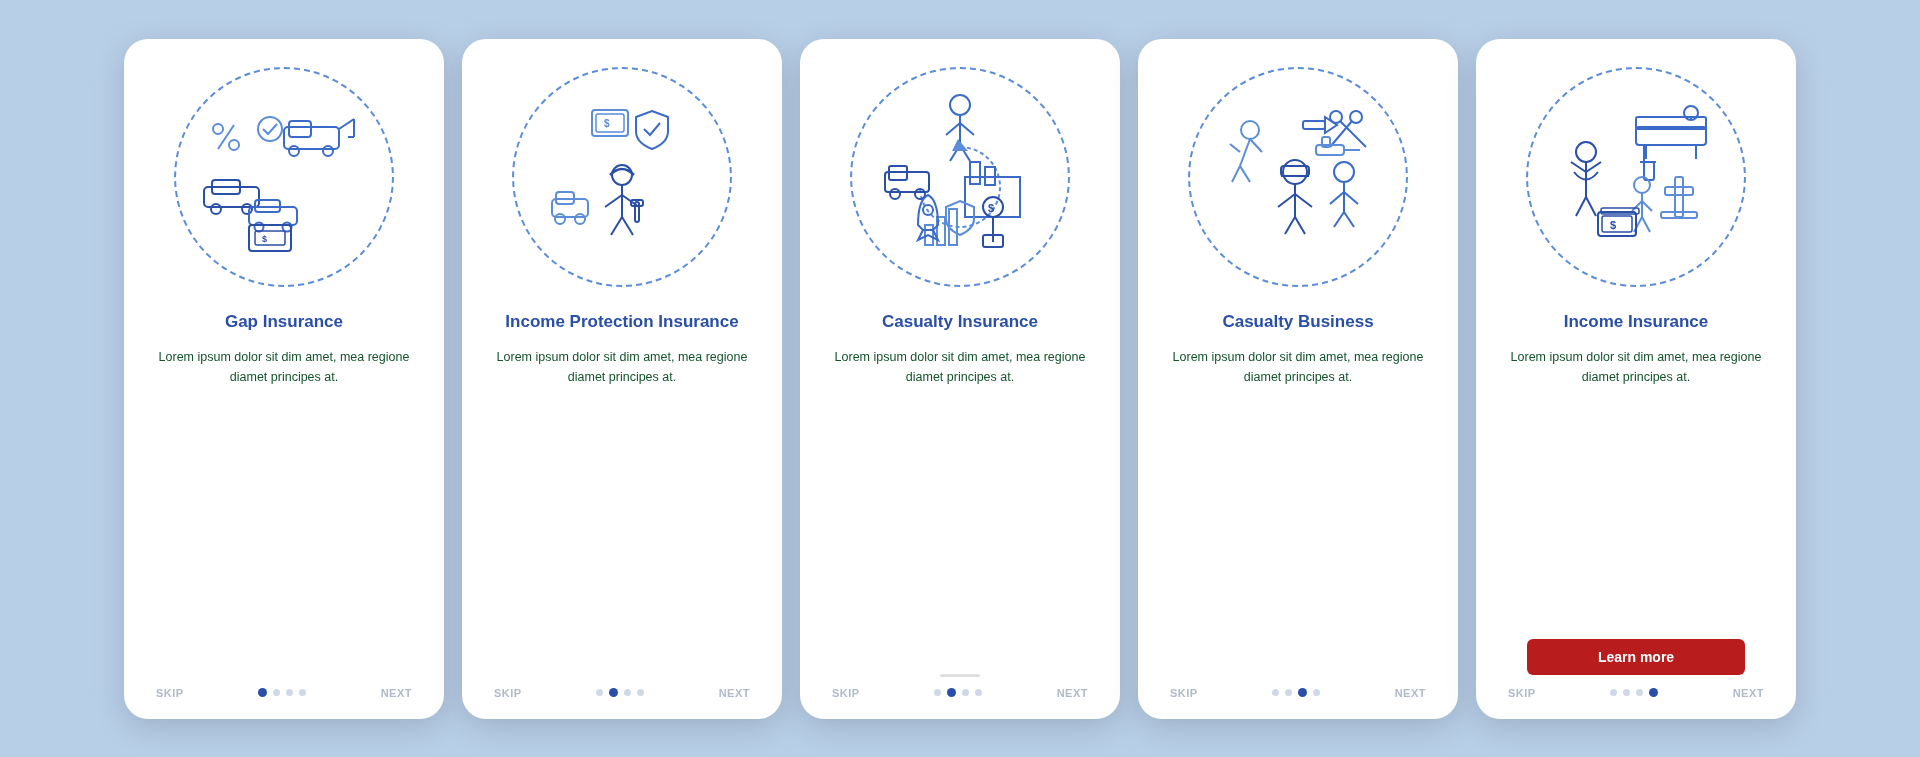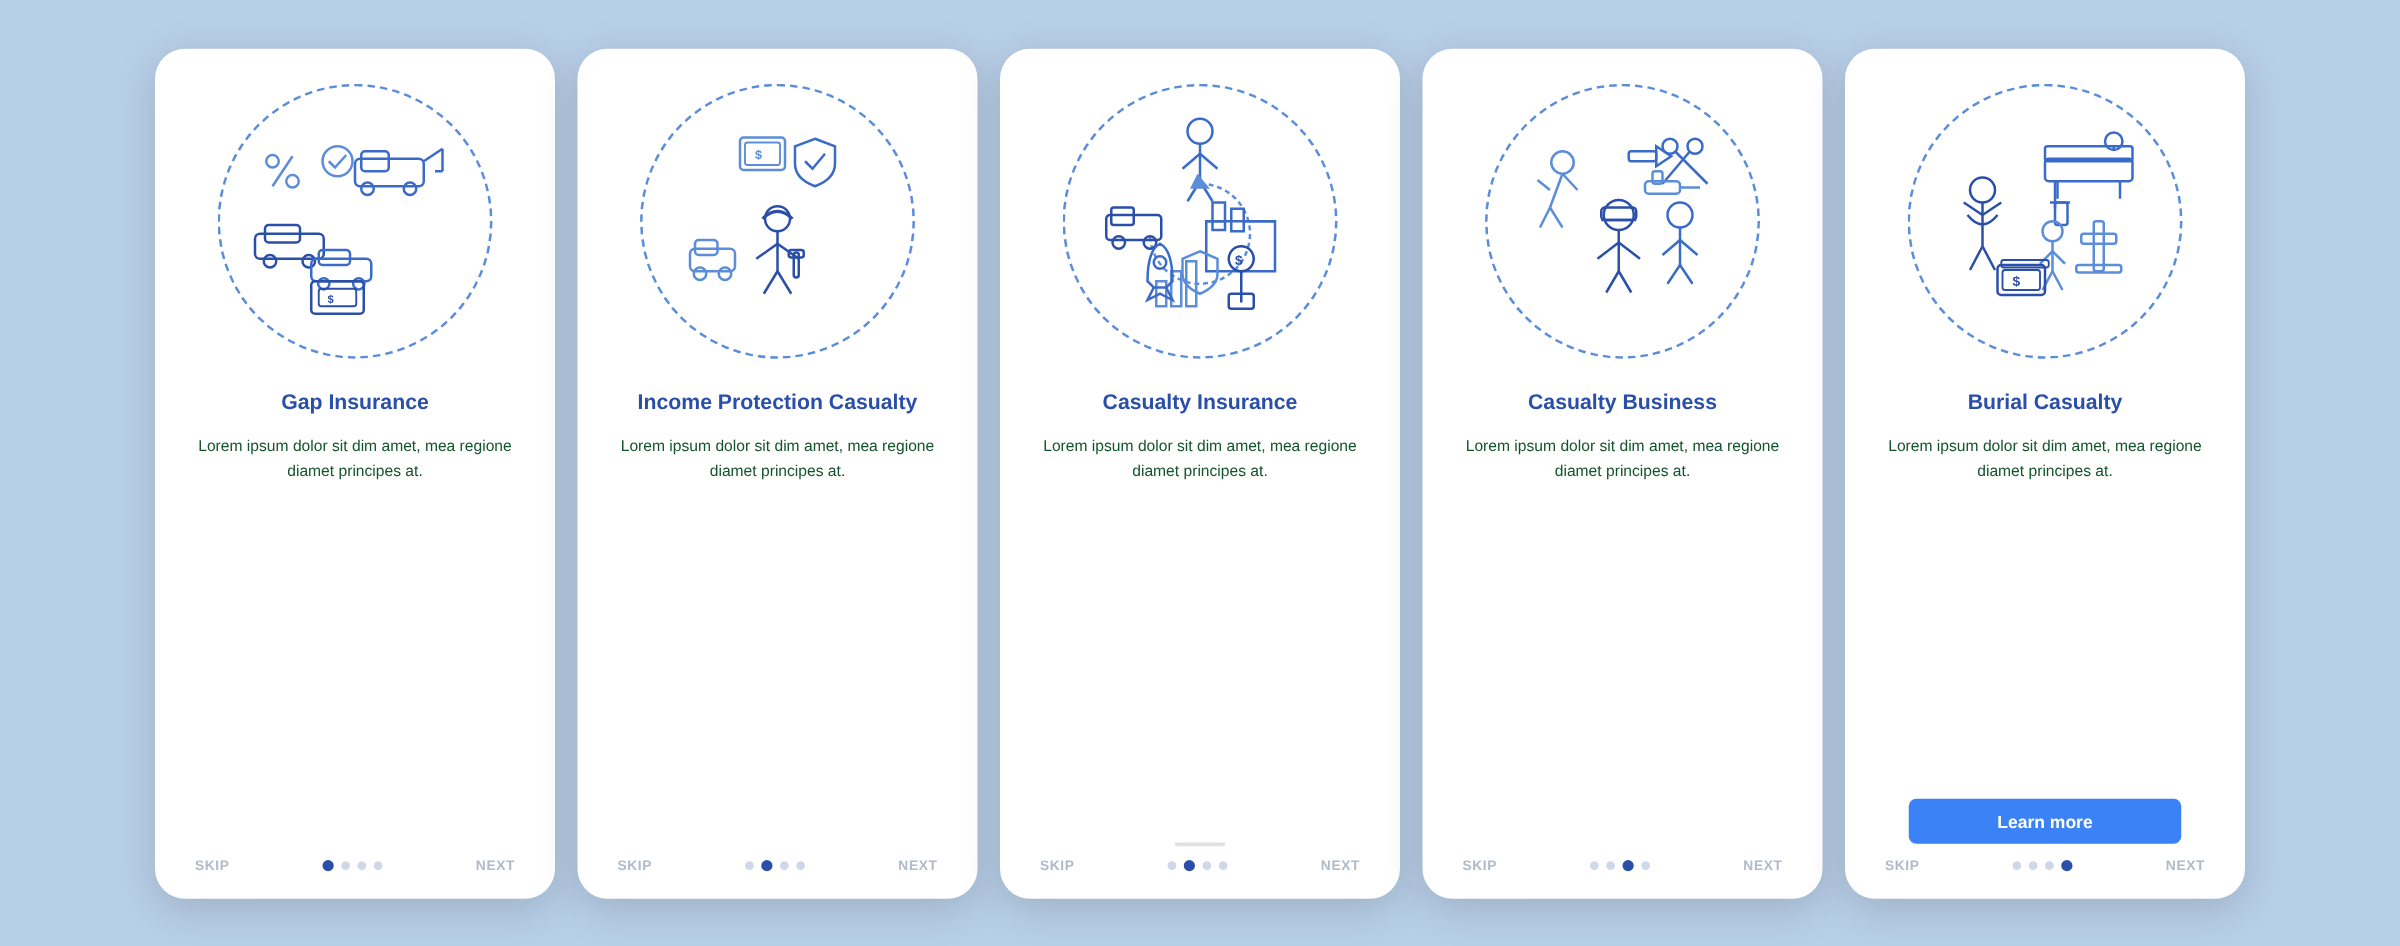--- a/index.html
+++ b/index.html
@@ -64,21 +64,21 @@
     .card-body {
       font-size: 12.5px;
       color: #14532d;
       text-align: center;
       line-height: 1.6;
       margin-bottom: 18px;
       flex: 1;
     }
 
     .learn-more-btn {
-      background: #3b82f6;
+      background: #b91c1c;
       color: #fff;
       border: none;
       border-radius: 6px;
       padding: 10px 32px;
       font-size: 14px;
       font-weight: 600;
       cursor: pointer;
       margin-bottom: 12px;
       display: block;
       width: 80%;
@@ -228,21 +228,21 @@
         </g>
 
         <g transform="translate(20,100)">
           <rect x="0" y="12" width="36" height="18" rx="4" fill="none" stroke="#5b8dd9" stroke-width="2"></rect>
           <rect x="4" y="5" width="18" height="12" rx="3" fill="none" stroke="#5b8dd9" stroke-width="2"></rect>
           <circle cx="8" cy="32" r="5" fill="none" stroke="#5b8dd9" stroke-width="2"></circle>
           <circle cx="28" cy="32" r="5" fill="none" stroke="#5b8dd9" stroke-width="2"></circle>
         </g>
       </svg>
     </div>
-    <div class="card-title">Income Protection Casualty</div>
+    <div class="card-title">Income Protection Insurance</div>
     <div class="card-body">Lorem ipsum dolor sit dim amet, mea regione diamet principes at.</div>
     <div class="nav-bar">
       <span class="nav-label">SKIP</span>
       <div class="dots-container">
         <div class="dot"></div>
         <div class="dot active"></div>
         <div class="dot"></div>
         <div class="dot"></div>
       </div>
       <span class="nav-label">NEXT</span>
@@ -436,21 +436,21 @@
           <rect x="3" y="-4" width="38" height="6" rx="2" fill="none" stroke="#2a4fa8" stroke-width="1.5"></rect>
         </g>
 
         <g transform="translate(115,90)">
           <rect x="14" y="0" width="8" height="40" rx="2" fill="none" stroke="#5b8dd9" stroke-width="2"></rect>
           <rect x="4" y="10" width="28" height="8" rx="2" fill="none" stroke="#5b8dd9" stroke-width="2"></rect>
           <rect x="0" y="35" width="36" height="6" rx="2" fill="none" stroke="#5b8dd9" stroke-width="2"></rect>
         </g>
       </svg>
     </div>
-    <div class="card-title">Burial Casualty</div>
+    <div class="card-title">Income Insurance</div>
     <div class="card-body">Lorem ipsum dolor sit dim amet, mea regione diamet principes at.</div>
     <button class="learn-more-btn">Learn more</button>
     <div class="nav-bar">
       <span class="nav-label">SKIP</span>
       <div class="dots-container">
         <div class="dot"></div>
         <div class="dot"></div>
         <div class="dot"></div>
         <div class="dot active"></div>
       </div>

